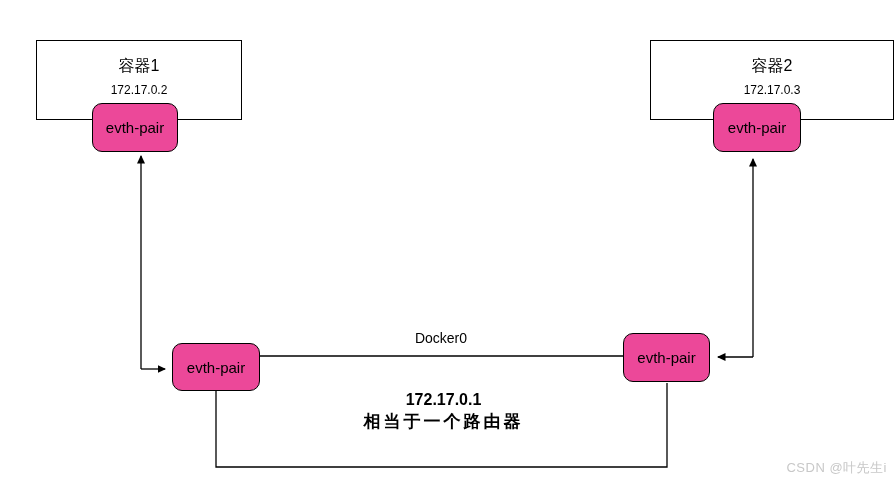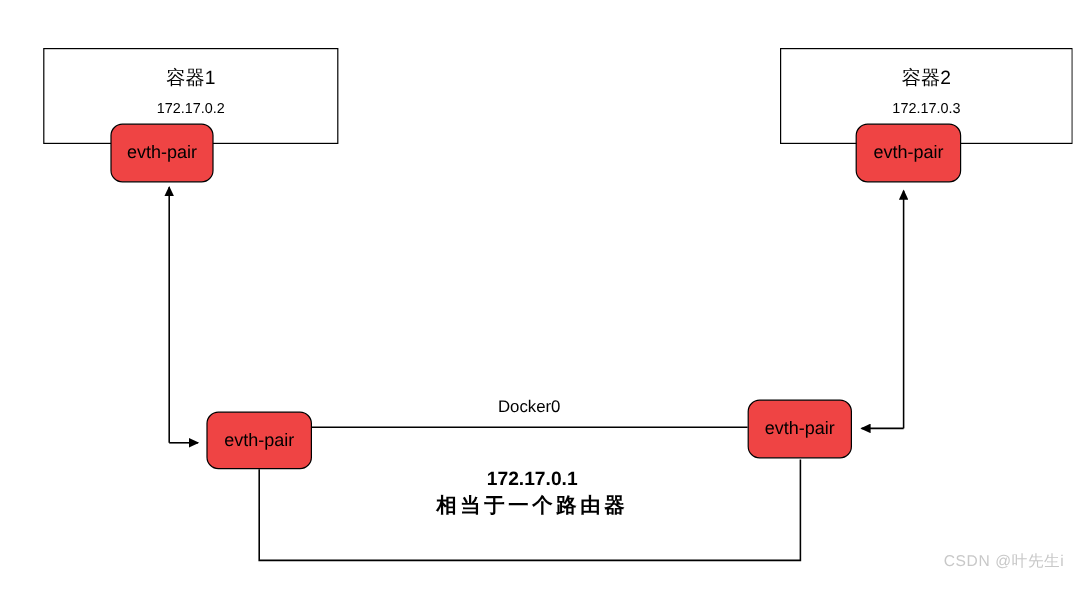--- a/index.html
+++ b/index.html
@@ -35,21 +35,21 @@
     line-height: 24px;
   }
   .rect-node .node-ip {
     font-size: 12px;
     line-height: 24px;
   }
   .pill {
     position: absolute;
     border: 1.5px solid #000000;
     border-radius: 10px;
-    background: #ef4444;
+    background: #ec4899;
     box-sizing: border-box;
     display: flex;
     align-items: center;
     justify-content: center;
     font-size: 15px;
     color: #000000;
   }
   .float-label {
     position: absolute;
     color: #000000;
@@ -102,21 +102,21 @@
     <path d="M141,369 L165,369" fill="none" stroke="#000000" stroke-width="1.3" marker-end="url(#arrow)"></path>
 
     <path d="M753,357 L753,159" fill="none" stroke="#000000" stroke-width="1.3" marker-end="url(#arrow)"></path>
     <path d="M753,357 L718,357" fill="none" stroke="#000000" stroke-width="1.3" marker-end="url(#arrow)"></path>
 
     <line x1="260" y1="356" x2="623" y2="356" stroke="#000000" stroke-width="1.3"></line>
 
     <path d="M216,391 L216,467 L667,467 L667,383" fill="none" stroke="#000000" stroke-width="1.3"></path>
   </svg>
 
-  <div class="rect-node" style="left:36px; top:40px; width:246px; height:80px;">
+  <div class="rect-node" style="left:36px; top:40px; width:206px; height:80px;">
     <div class="node-title">容器1</div>
     <div class="node-ip">172.17.0.2</div>
   </div>
 
   <div class="rect-node" style="left:650px; top:40px; width:244px; height:80px;">
     <div class="node-title">容器2</div>
     <div class="node-ip">172.17.0.3</div>
   </div>
 
   <div class="pill" style="left:92px; top:103px; width:86px; height:49px;">

